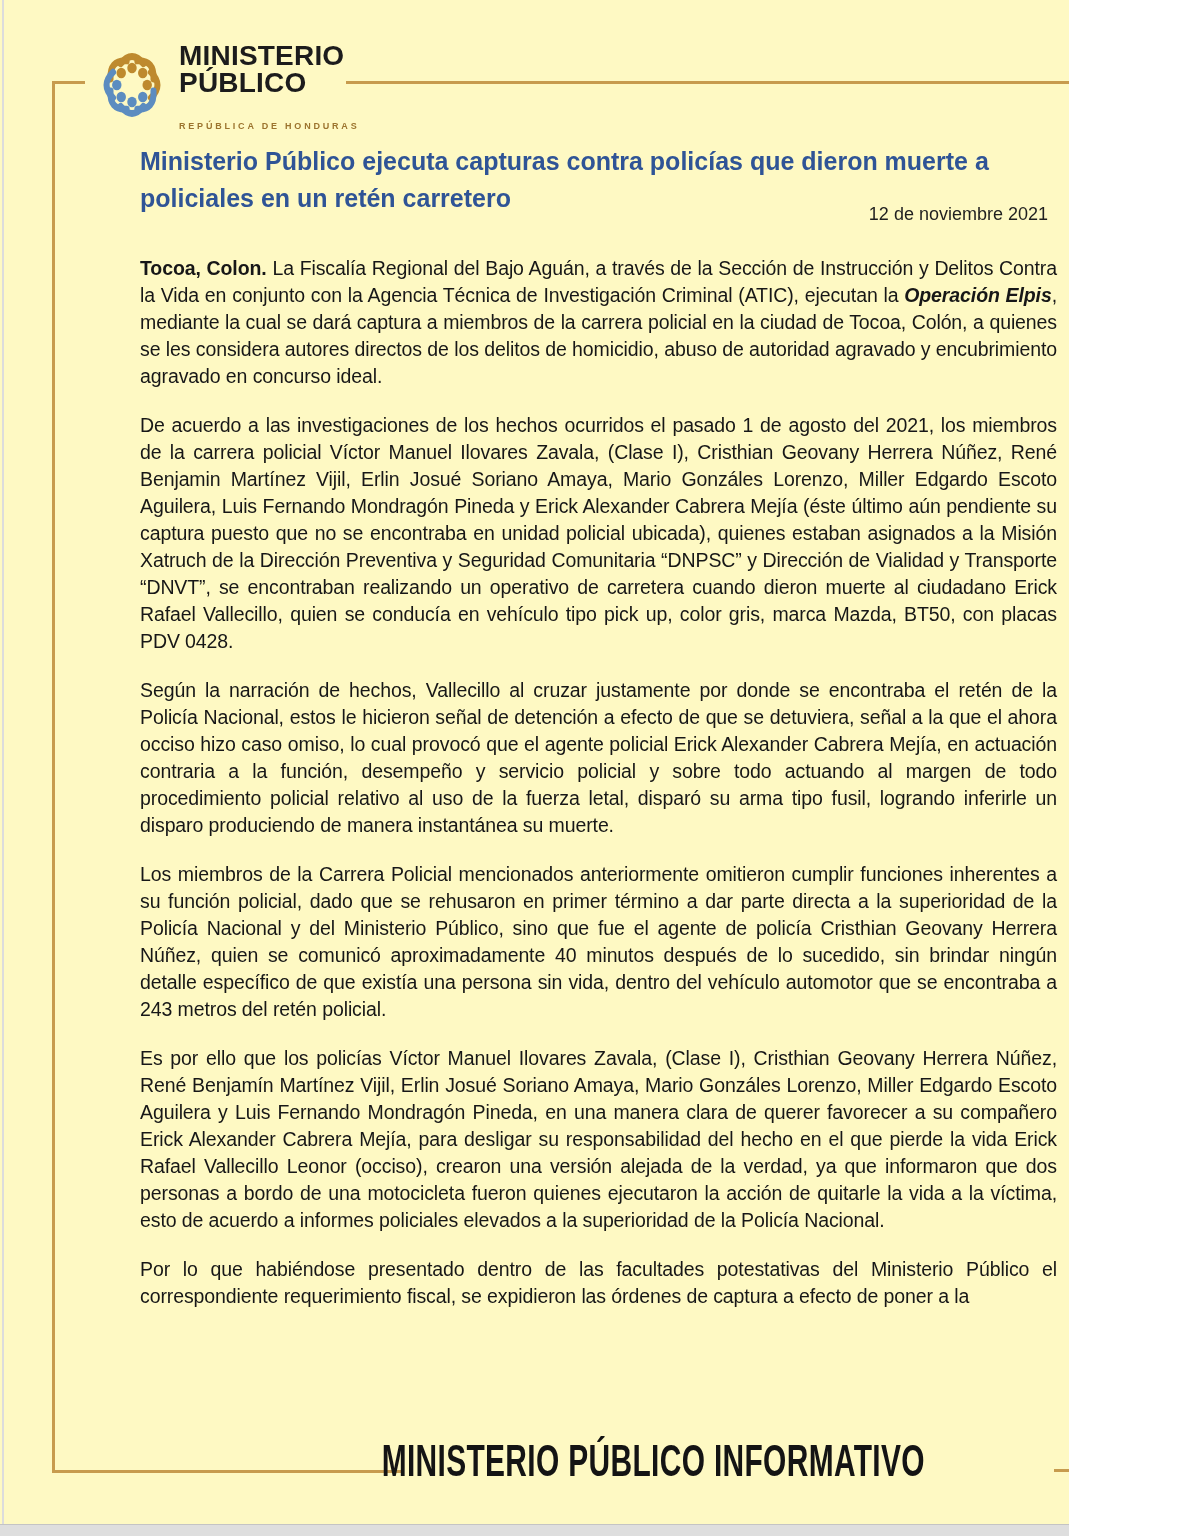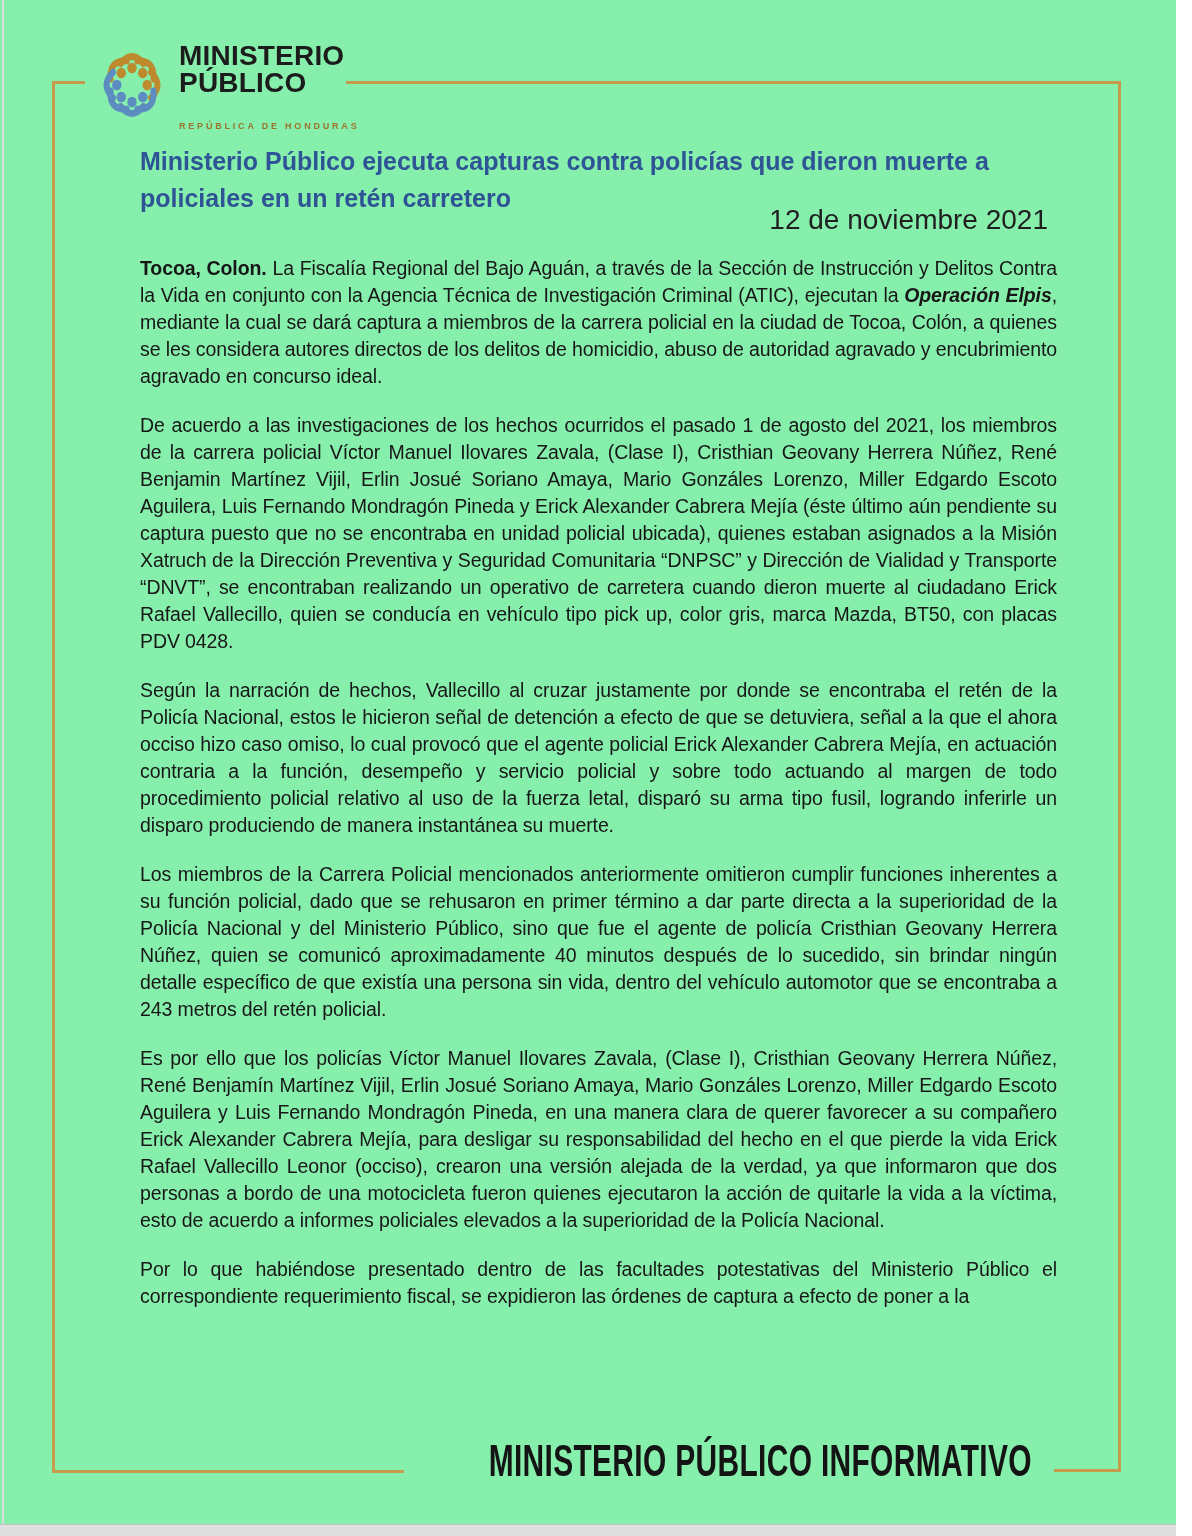--- a/index.html
+++ b/index.html
@@ -1,17 +1,17 @@
 <!DOCTYPE html>
 <html><head>
 <meta charset="utf-8">
 <style>
   html,body{margin:0;padding:0;background:#ffffff;}
   .page{
-    position:relative;width:1176px;height:1536px;background:#86efac;overflow:hidden;
+    position:relative;width:1069px;height:1536px;background:#fef9c3;overflow:hidden;
     font-family:"Liberation Sans","DejaVu Sans",sans-serif;color:#1a1a1a;
   }
   
   .edge-left{position:absolute;left:2px;top:0;width:2px;height:1536px;background:#dcdcdc;}
   .edge-right{position:absolute;left:1177px;top:0;width:3px;height:1536px;background:#efefef;}
   .edge-bottom{position:absolute;left:0;top:1524px;width:1192px;height:12px;background:#dedede;border-top:1px solid #c4c4c4;}
   
   .gold{position:absolute;background:#C79B4E;}
   .g-top-nub{left:52px;top:81px;width:33px;height:3px;}
   .g-top-right{left:346px;top:81px;width:775px;height:3px;}
@@ -21,21 +21,21 @@
   .g-bottom-nub{left:1054px;top:1469px;width:67px;height:3px;}
   
   .logo-icon{position:absolute;left:94px;top:42px;width:76px;height:86px;}
   .logo-text{position:absolute;left:179px;top:42px;line-height:27px;}
   .logo-line{font-weight:bold;font-size:28px;color:#1c1c1c;letter-spacing:.2px;display:block;}
   .logo-sub{display:block;margin-top:17px;font-weight:bold;font-size:9px;letter-spacing:2.8px;color:#9C742E;white-space:nowrap;}
   
   .doc-title{position:absolute;left:140px;top:143px;width:917px;
     color:#2F5496;font-weight:bold;font-size:25px;line-height:37px;}
   .doc-title span{display:block;}
-  .doc-date{position:absolute;left:140px;top:204px;width:908px;text-align:right;font-size:28px;color:#1f1f1f;}
+  .doc-date{position:absolute;left:140px;top:204px;width:908px;text-align:right;font-size:18px;color:#1f1f1f;}
   
   .body-text{position:absolute;left:140px;top:255px;width:917px;font-size:19.5px;line-height:27px;
     text-align:justify;letter-spacing:-0.1px;color:#171717;}
   .body-text p{margin:0 0 22px 0;}
   .lead{font-weight:bold;margin-top:32px;}
   .opname{font-weight:bold;font-style:italic;}
   
   .footer-banner{position:absolute;right:144px;top:1436px;font-size:44px;font-weight:bold;color:#141414;
     white-space:nowrap;transform:scaleX(0.68);transform-origin:100% 50%;letter-spacing:0.5px;}
 </style>

